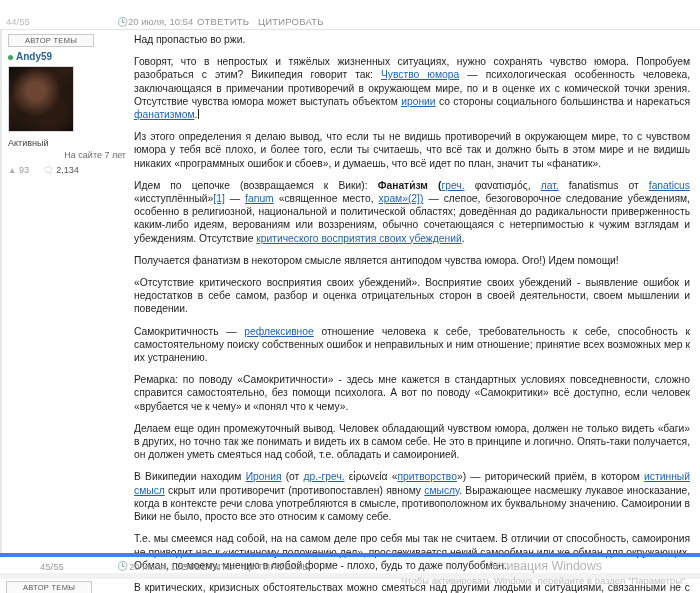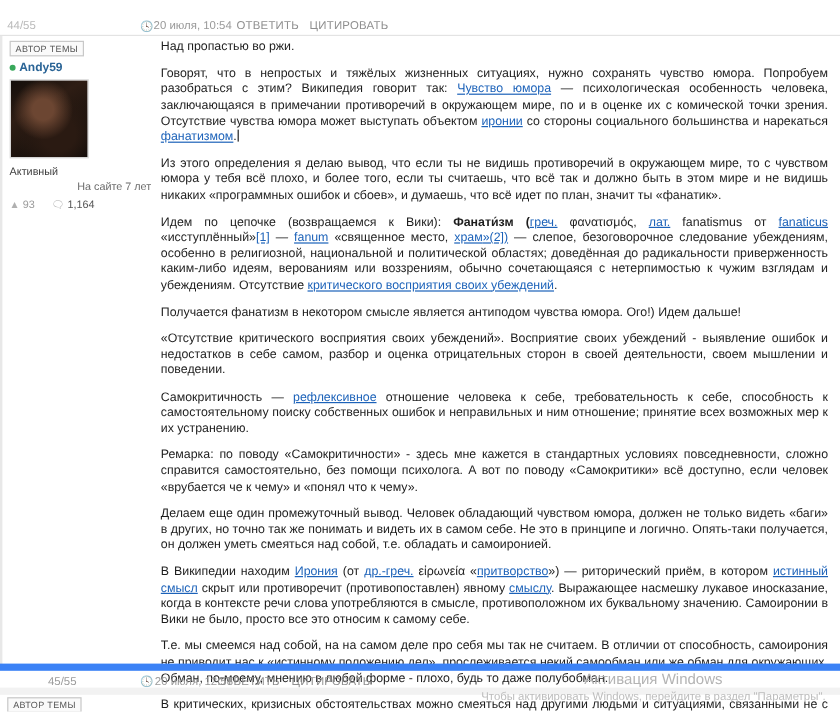--- a/index.html
+++ b/index.html
@@ -39,21 +39,21 @@
   
   .authorcol{
     position:absolute;left:6px;top:4px;width:118px;
   }
   .authorbadge{
     display:inline-block;
     border:1px solid #c8c8c8;
     background:#fafafa;
     color:#555;
     font-size:7.5px;
-    padding:1px 4px;
+    padding:1px 16px;
     letter-spacing:.3px;
     text-transform:uppercase;
   }
   .nick{
     margin-top:4px;
     font-size:10px;
     color:#2a6496;
     font-weight:bold;
   }
   .nickdot{
@@ -89,21 +89,21 @@
   a{color:#1c62b9;text-decoration:underline;}
   b{font-weight:bold;}
   .caret{
     display:inline-block;width:1px;height:10px;background:#222;
     vertical-align:-1px;margin:0 1px;
   }
 
   
   .bottombar{
     position:absolute;left:0;top:536px;width:700px;height:20px;
-    border-top:6px solid #3b82f6;
+    border-top:4px solid #3b82f6;
   }
   .bottombar .rating{position:absolute;left:40px;top:4px;font-size:9.5px;color:#9b9b9b;}
   .bottombar .clockicon{position:absolute;left:117px;top:4px;color:#b5b5b5;font-size:9px;}
   .bottombar .time{position:absolute;left:129px;top:4px;color:#9a9a9a;font-size:9.5px;}
   .bottombar .act1{position:absolute;left:181px;top:4px;color:#8f8f8f;font-size:9.5px;letter-spacing:.2px;}
   .bottombar .act2{position:absolute;left:243px;top:4px;color:#8f8f8f;font-size:9.5px;letter-spacing:.2px;}
 
   
   .nextpost{position:absolute;left:0;top:562px;width:700px;height:31px;}
   .nextpost .badge{position:absolute;left:6px;top:2px;}
@@ -146,35 +146,35 @@
         <span class="nickdot"></span><span>Andy59</span>
       </div>
       <div class="avatar"></div>
       <div class="statusline">Активный</div>
       <div class="sitetime">На сайте 7 лет</div>
       <div class="counters">
         <span class="ico">▲</span>
         <span class="up">93</span>
         <span class="sep"></span>
         <span class="ico">🗨</span>
-        <span class="cmt">1,164</span>
+        <span class="cmt">2,134</span>
       </div>
     </div>
 
     <div class="textcol">
 
       <p><span>Над пропастью во ржи.</span></p>
 
       <p><span>Говорят, что в непростых и тяжёлых жизненных ситуациях, нужно сохранять чувство юмора. Попробуем разобраться с этим? Википедия говорит так: </span><a href="#">Чувство юмора</a><span> — психологическая особенность человека, заключающаяся в примечании противоречий в окружающем мире, по и в оценке их с комической точки зрения. Отсутствие чувства юмора может выступать объектом </span><a href="#">иронии</a><span> со стороны социального большинства и нарекаться </span><a href="#">фанатизмом</a><span>.</span><span class="caret"></span></p>
 
       <p>Из этого определения я делаю вывод, что если ты не видишь противоречий в окружающем мире, то с чувством юмора у тебя всё плохо, и более того, если ты считаешь, что всё так и должно быть в этом мире и не видишь никаких «программных ошибок и сбоев», и думаешь, что всё идет по план, значит ты «фанатик».</p>
 
       <p><span>Идем по цепочке (возвращаемся к Вики): </span><b>Фанати́зм (</b><a href="#">греч.</a><span> φανατισμός, </span><a href="#">лат.</a><span> fanatismus от </span><a href="#">fanaticus</a><span> «исступлённый»</span><a href="#">[1]</a><span> — </span><a href="#">fanum</a><span> «священное место, </span><a href="#">храм</a><a href="#">»(2])</a><span> — слепое, безоговорочное следование убеждениям, особенно в религиозной, национальной и политической областях; доведённая до радикальности приверженность каким-либо идеям, верованиям или воззрениям, обычно сочетающаяся с нетерпимостью к чужим взглядам и убеждениям. Отсутствие </span><a href="#">критического восприятия своих убеждений</a><span>.</span></p>
 
-      <p>Получается фанатизм в некотором смысле является антиподом чувства юмора. Ого!) Идем дальше!</p>
+      <p>Получается фанатизм в некотором смысле является антиподом чувства юмора. Ого!) Идем помощи!</p>
 
       <p>«Отсутствие критического восприятия своих убеждений». Восприятие своих убеждений - выявление ошибок и недостатков в себе самом, разбор и оценка отрицательных сторон в своей деятельности, своем мышлении и поведении.</p>
 
       <p><span>Самокритичность — </span><a href="#">рефлексивное</a><span> отношение человека к себе, требовательность к себе, способность к самостоятельному поиску собственных ошибок и неправильных и ним отношение; принятие всех возможных мер к их устранению.</span></p>
 
       <p>Ремарка: по поводу «Самокритичности» - здесь мне кажется в стандартных условиях повседневности, сложно справится самостоятельно, без помощи психолога. А вот по поводу «Самокритики» всё доступно, если человек «врубается че к чему» и «понял что к чему».</p>
 
       <p>Делаем еще один промежуточный вывод. Человек обладающий чувством юмора, должен не только видеть «баги» в других, но точно так же понимать и видеть их в самом себе. Не это в принципе и логично. Опять-таки получается, он должен уметь смеяться над собой, т.е. обладать и самоиронией.</p>
 
       <p><span>В Википедии находим </span><a href="#">Ирония</a><span> (от </span><a href="#">др.-греч.</a><span> εἰρωνεία «</span><a href="#">притворство</a><span>») — риторический приём, в котором </span><a href="#">истинный смысл</a><span> скрыт или противоречит (противопоставлен) явному </span><a href="#">смыслу</a><span>. Выражающее насмешку лукавое иносказание, когда в контексте речи слова употребляются в смысле, противоположном их буквальному значению. Самоиронии в Вики не было, просто все это относим к самому себе.</span></p>

